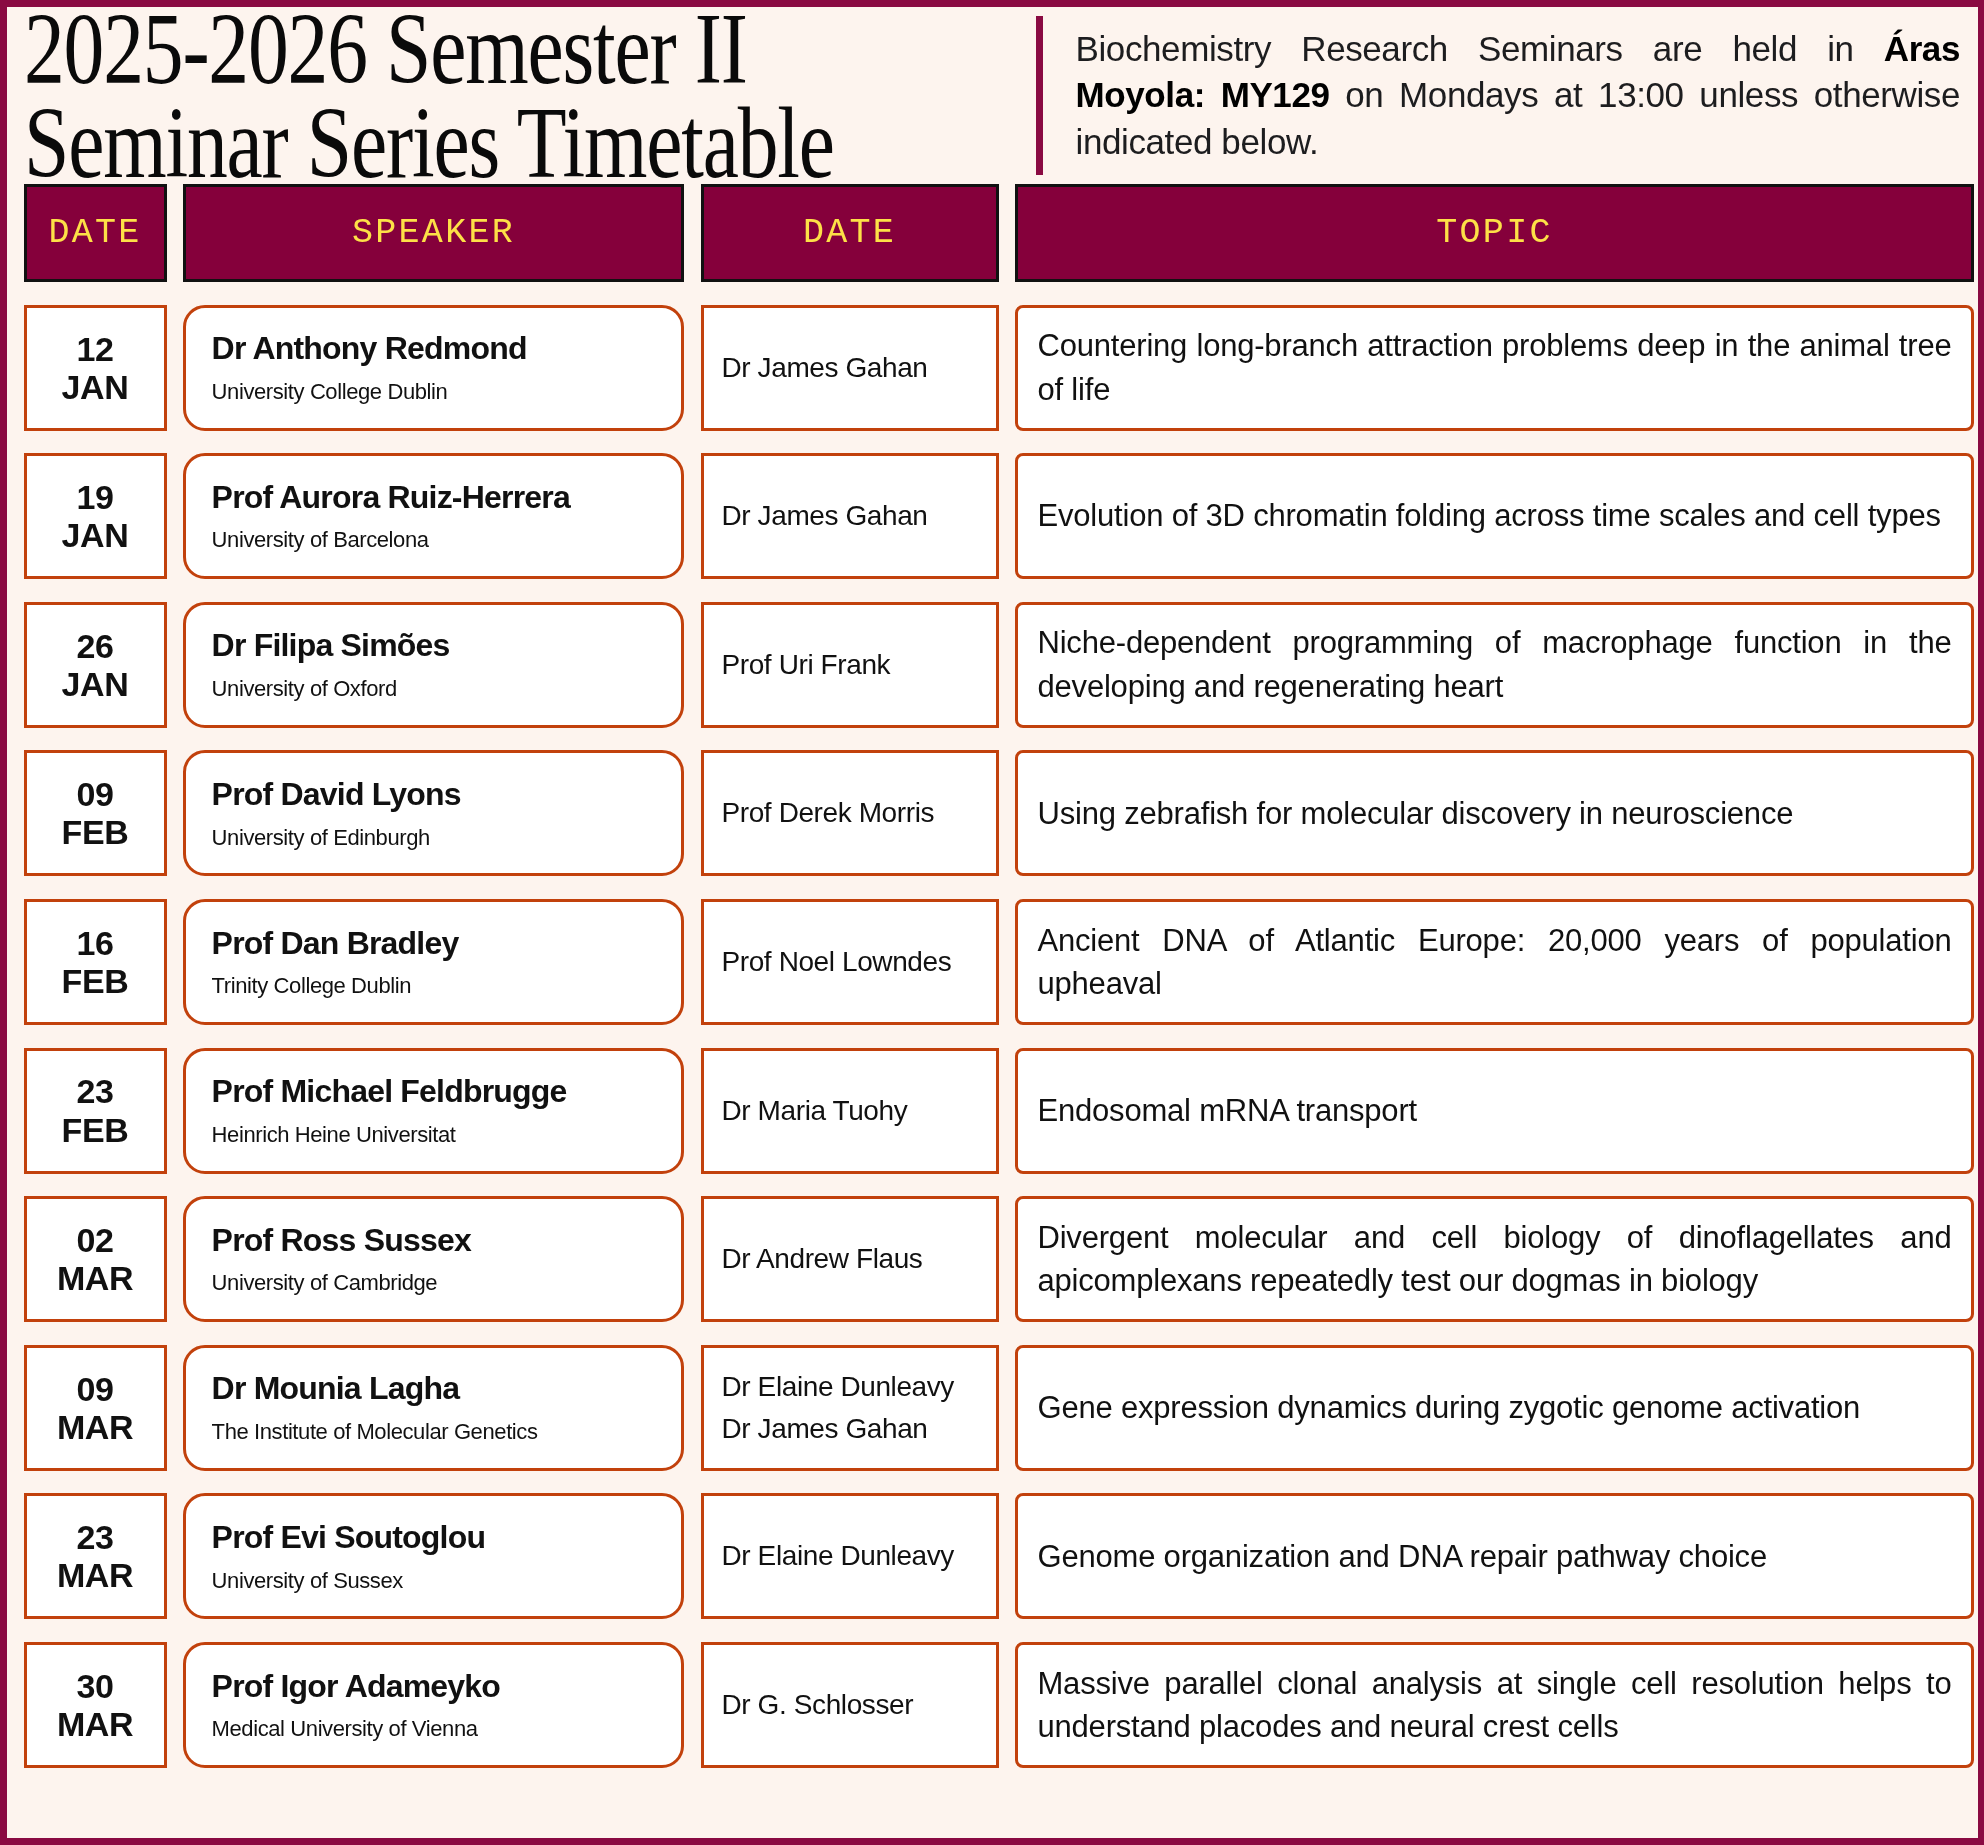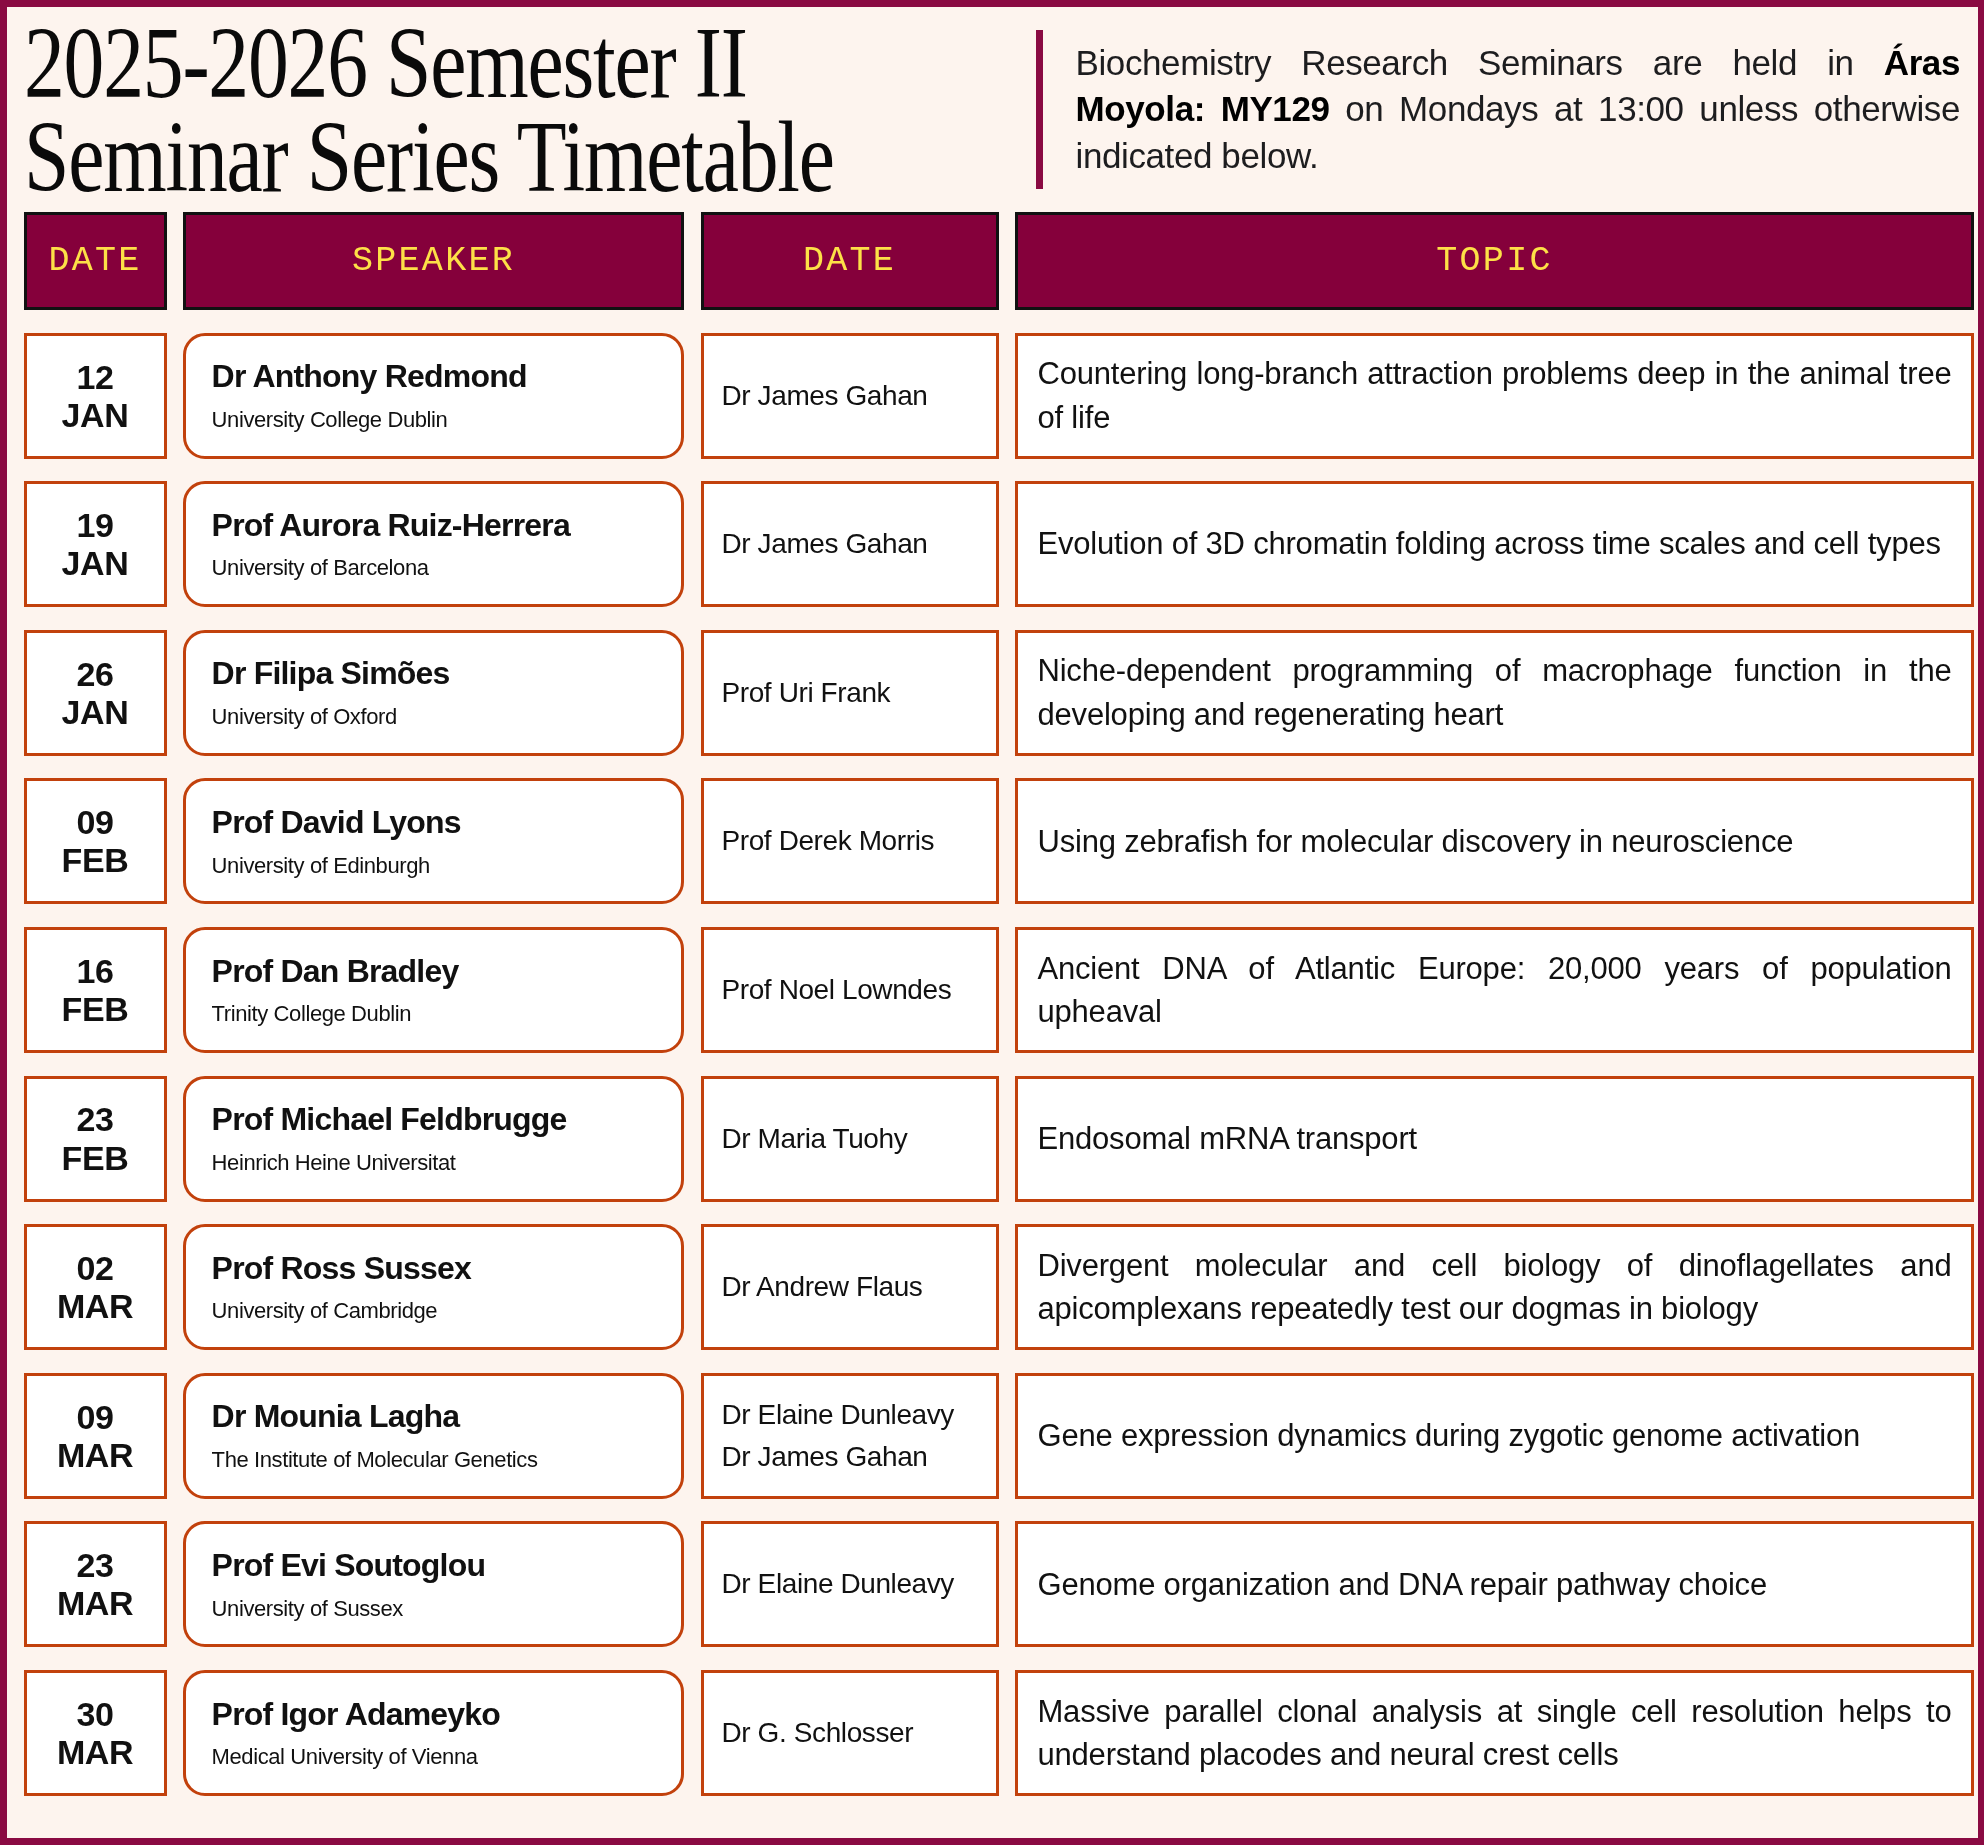--- a/index.html
+++ b/index.html
@@ -9,21 +9,21 @@
     box-sizing:border-box;
     background:#fdf4ee;
     border:7.5px solid #8a0a42;
     padding:0 18px 0 16.5px;
     font-family:"Liberation Sans", sans-serif;
     color:#111;
     overflow:hidden;
   }
   
   .top {
-    height:205px;
+    height:177px;
     display:flex;
     align-items:center;
   }
   .title-block { flex:0 0 970px; }
   .title-line {
     font-family:"Liberation Serif", serif;
     font-weight:500;
     font-size:102px;
     line-height:0.92;
     color:#0a0a0a;
@@ -100,21 +100,21 @@
     margin-top:13.5px;
     line-height:1.1;
   }
   .host-cell { padding:0 7.5px 0 18px; }
   .host-line {
     display:block;
     font-size:28px;
     letter-spacing:-0.4px;
     line-height:1.5;
   }
-  .topic-cell { padding:0 19.5px; }
+  .topic-cell { padding:0 19.5px;border-radius:8px; }
   .topic-text {
     display:block;
     font-size:31px;
     letter-spacing:-0.2px;
     line-height:1.4;
     text-align:justify;
   }
 </style>
 </head>
 <body>

